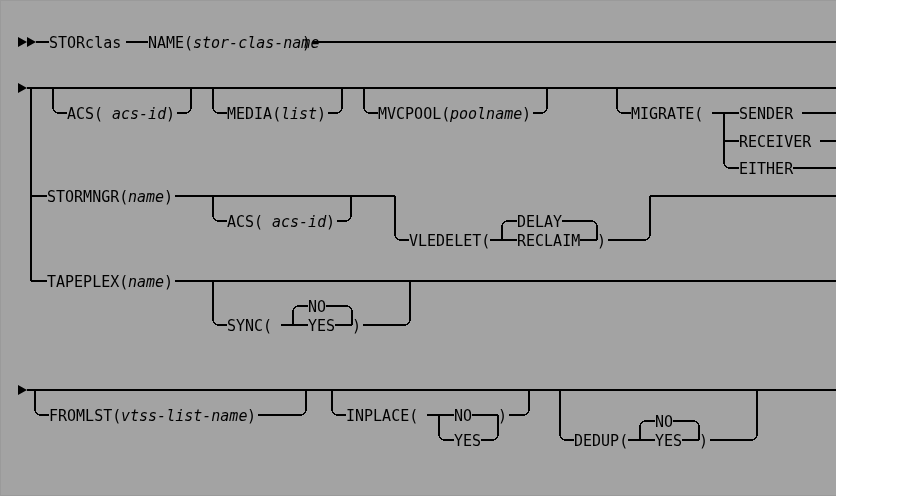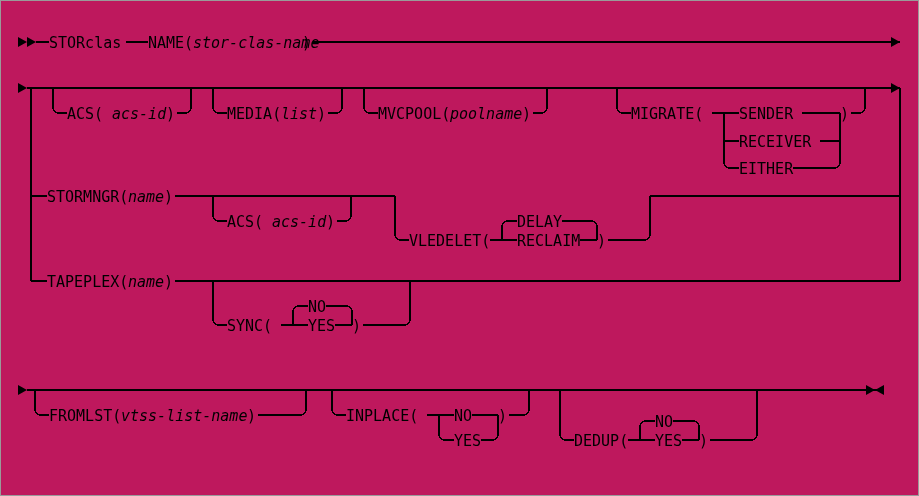--- a/index.html
+++ b/index.html
@@ -1,20 +1,20 @@
 <!DOCTYPE html>
 <html><head>
 <meta charset="utf-8">
 <style>
   html,body{margin:0;padding:0;background:#ffffff;}
   body{font-family:"DejaVu Sans Mono","Liberation Mono",monospace;}
   #page{
     position:relative;
-    width:919px;height:496px;
-    background:#be185d;
+    width:836px;height:496px;
+    background:#a3a3a3;
     overflow:hidden;
   }
   #frame{
     position:absolute;left:0;top:0;width:919px;height:496px;
     box-sizing:border-box;
     border:1px solid #9a9a9a;
   }
   #svg-wrap{position:absolute;left:0;top:0;width:919px;height:496px;}
   svg{display:block;}
   text{

